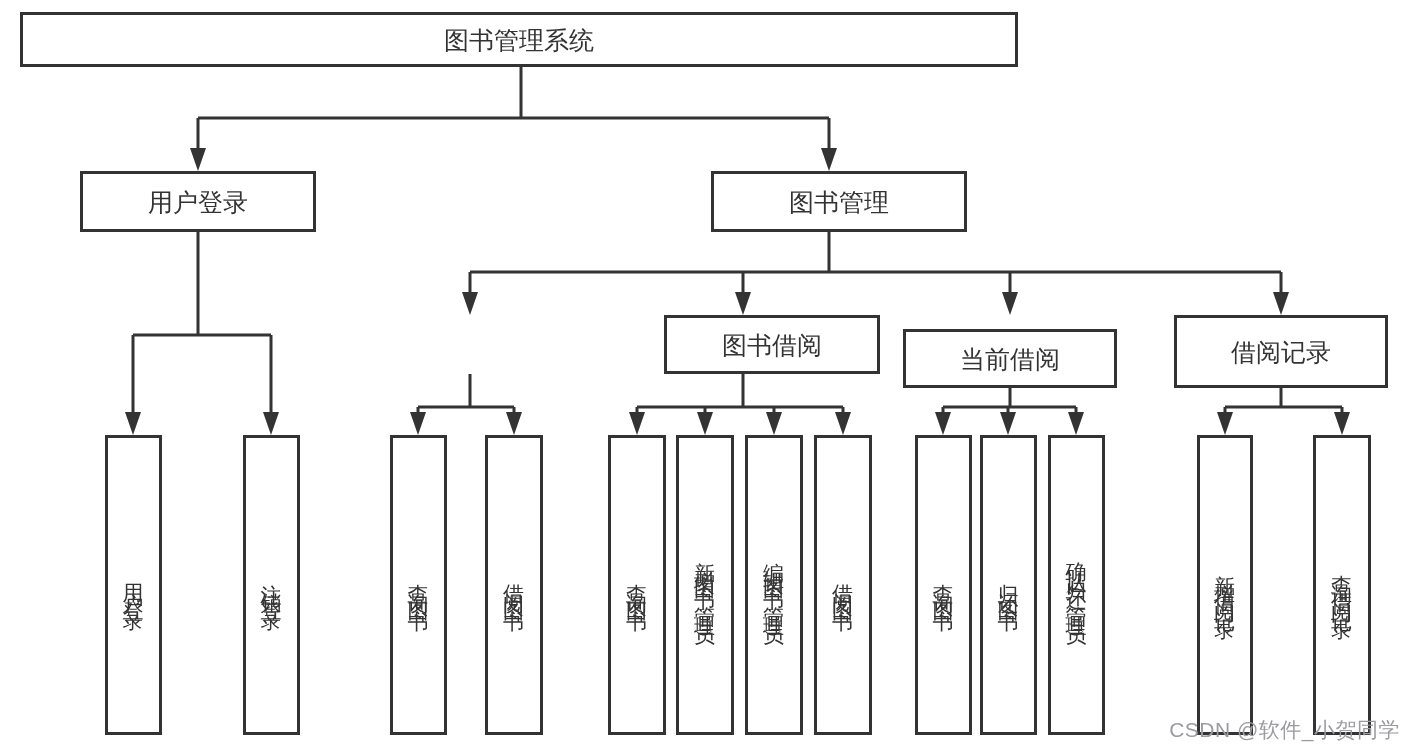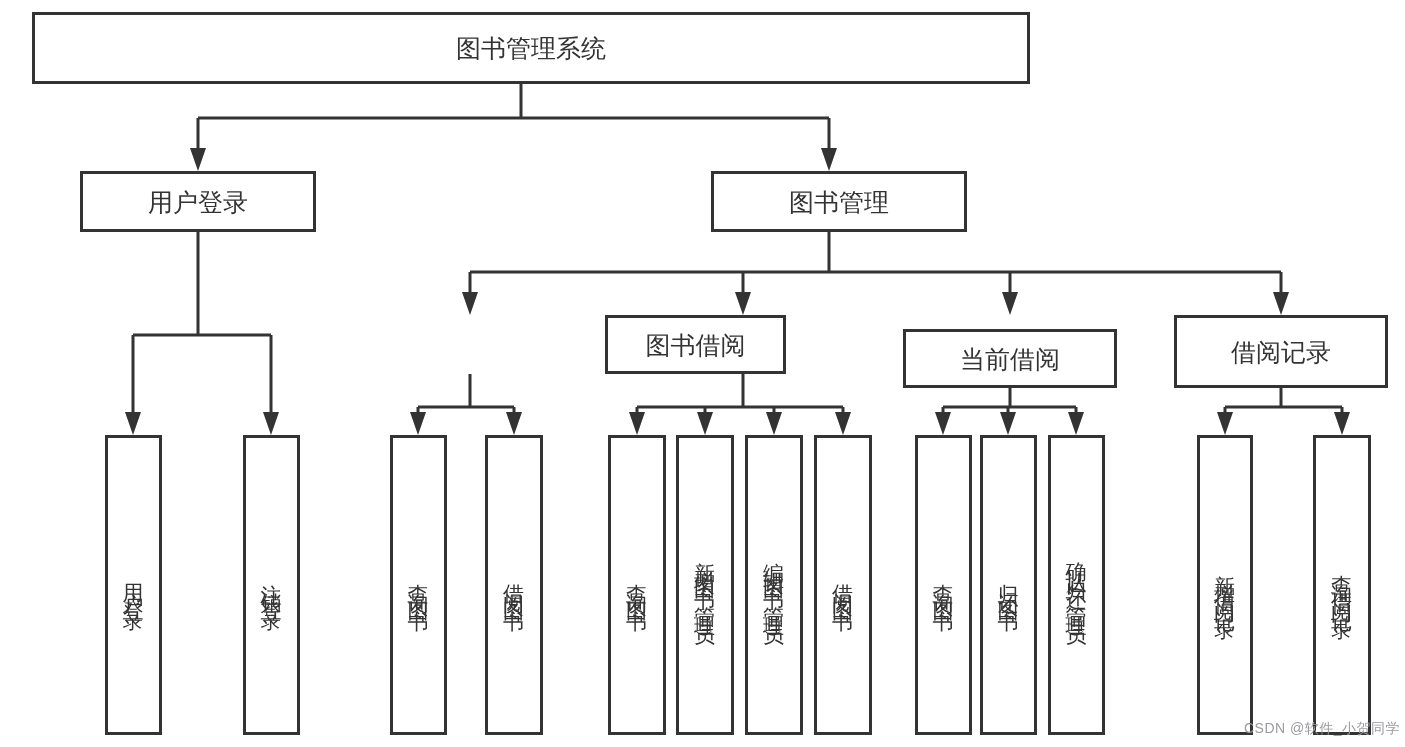--- a/index.html
+++ b/index.html
@@ -19,22 +19,22 @@
     display:flex;align-items:center;justify-content:center;
     font-size:25px;line-height:1.2;white-space:nowrap;
     text-align:center;
   }
   .leaf{
     writing-mode:vertical-rl;
     font-size:21px;letter-spacing:9px;
     padding:8px 0;white-space:normal;
   }
   .watermark{
-    position:absolute;right:5px;bottom:9px;
-    font-size:14px;color:var(--watermark,#9b9ba0);
+    position:absolute;right:5px;bottom:3px;
+    font-size:21px;color:var(--watermark,#9b9ba0);
     letter-spacing:0.5px;
   }
 </style>
 </head>
 <body>
 
 <div class="canvas">
 
   <svg class="connectors" viewBox="0 0 1405 747">
     <g>
@@ -72,26 +72,26 @@
       <polygon class="c-arrow" points="1000,412 1016,412 1008,435"></polygon>
       <polygon class="c-arrow" points="1068,412 1084,412 1076,435"></polygon>
     </g>
     <g>
       <path class="c-line" d="M1281,374 V407 M1225,407 H1342 M1225,407 V414 M1342,407 V414"></path>
       <polygon class="c-arrow" points="1217,412 1233,412 1225,435"></polygon>
       <polygon class="c-arrow" points="1334,412 1350,412 1342,435"></polygon>
     </g>
   </svg>
 
-  <div class="box" style="left:32px;top:12px;width:998px;height:72px">图书管理系统</div>
+  <div class="box" style="left:20px;top:12px;width:998px;height:55px">图书管理系统</div>
 
   <div class="box" style="left:80px;top:171px;width:236px;height:61px">用户登录</div>
   <div class="box" style="left:711px;top:171px;width:256px;height:61px">图书管理</div>
 
-  <div class="box" style="left:605px;top:315px;width:181px;height:59px">图书借阅</div>
+  <div class="box" style="left:664px;top:315px;width:216px;height:59px">图书借阅</div>
   <div class="box" style="left:903px;top:329px;width:214px;height:59px">当前借阅</div>
   <div class="box" style="left:1174px;top:315px;width:214px;height:73px">借阅记录</div>
 
   <div class="box leaf" style="left:105px;top:435px;width:57px;height:300px">用户登录</div>
   <div class="box leaf" style="left:243px;top:435px;width:57px;height:300px">注销登录</div>
 
   <div class="box leaf" style="left:390px;top:435px;width:57px;height:300px">查询图书</div>
   <div class="box leaf" style="left:485px;top:435px;width:58px;height:300px">借阅图书</div>
 
   <div class="box leaf" style="left:608px;top:435px;width:58px;height:300px">查询图书</div>

